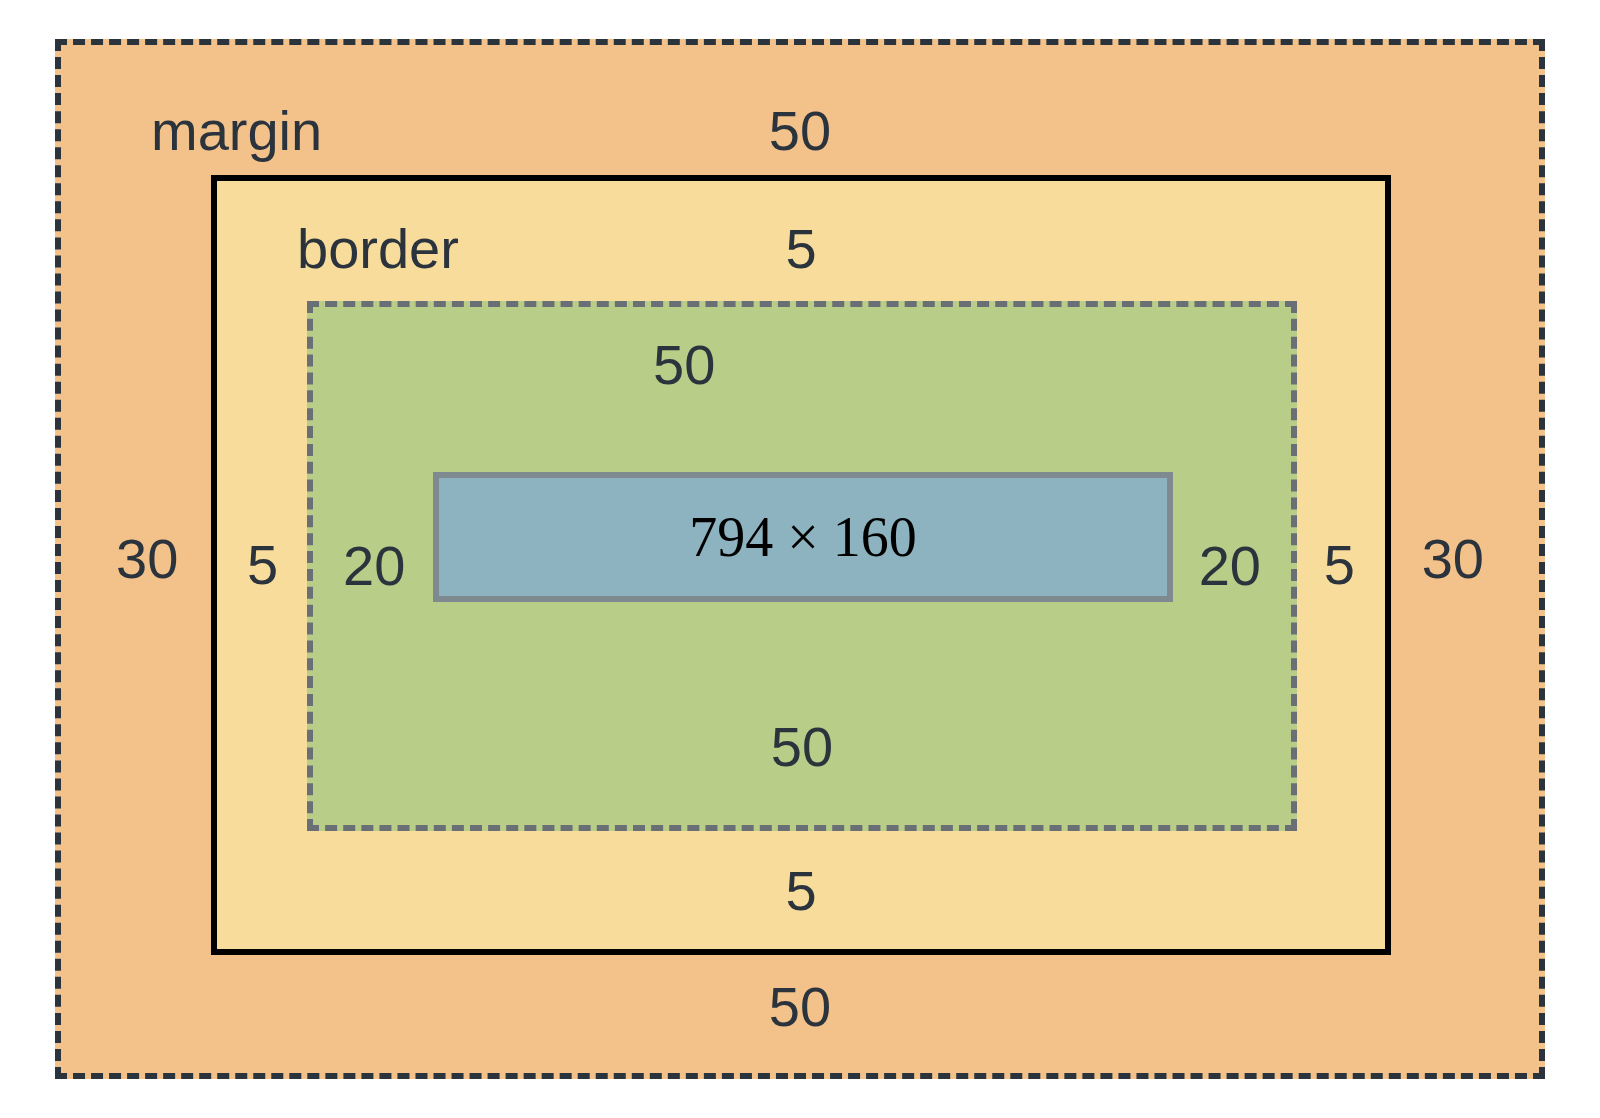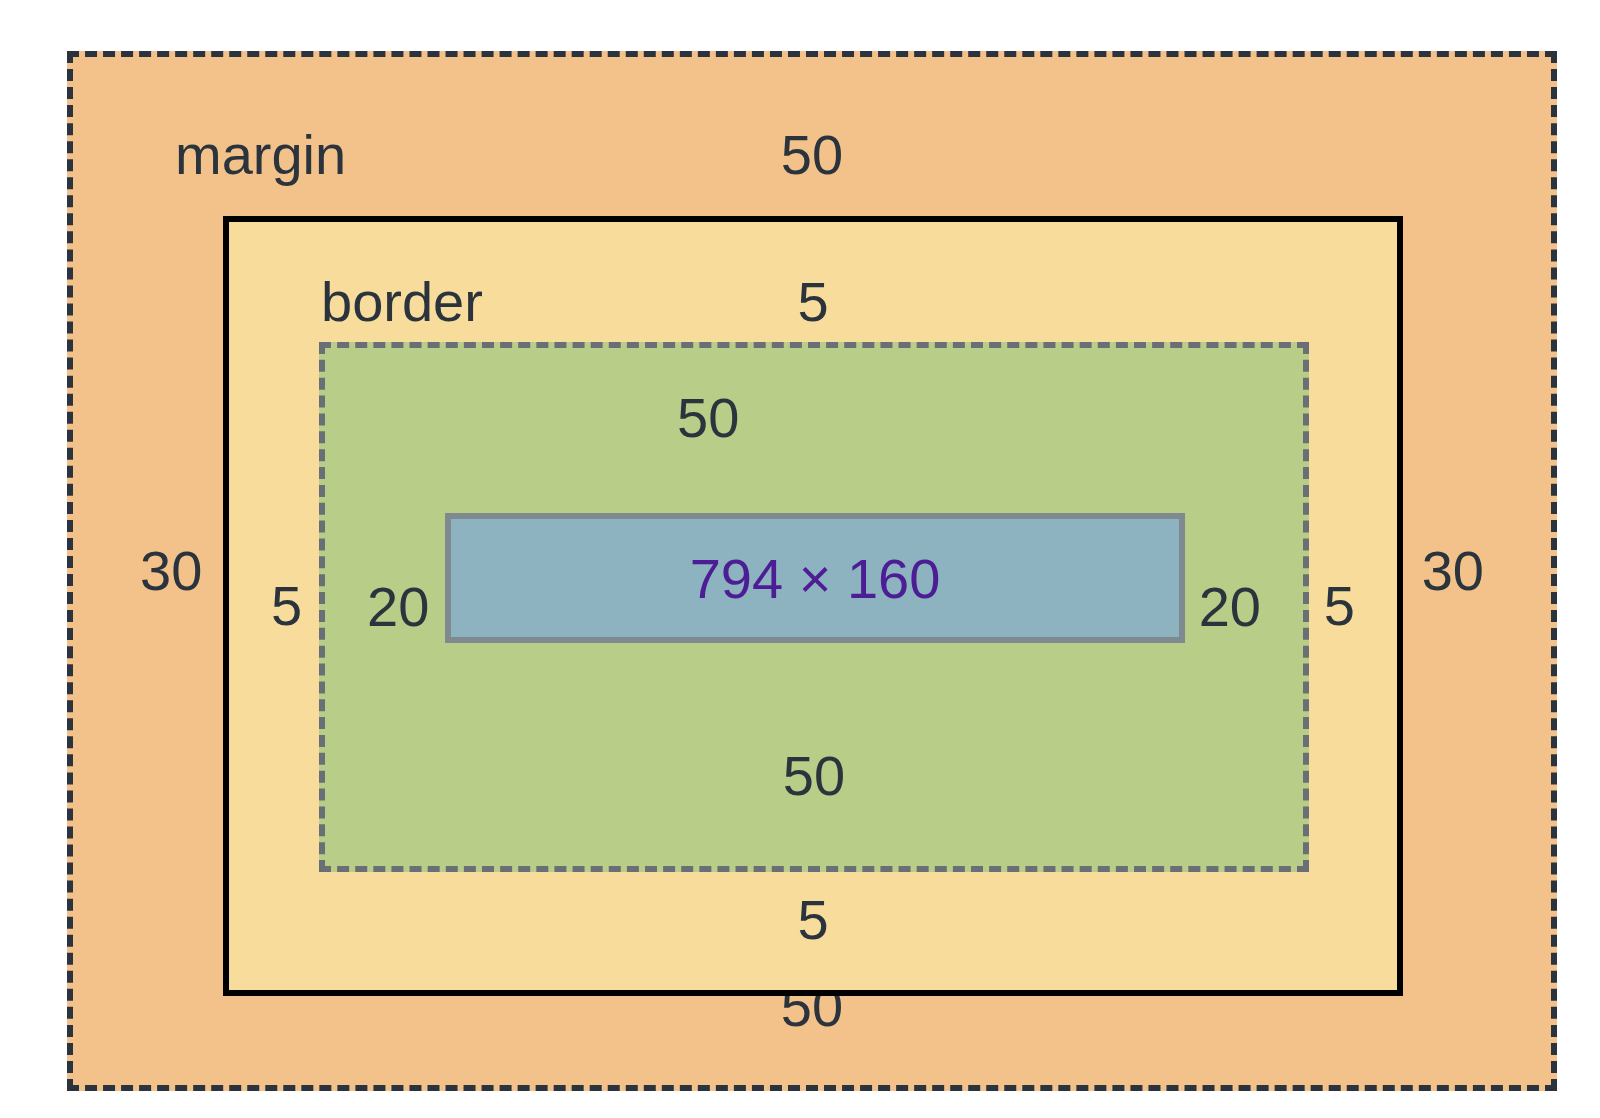--- a/index.html
+++ b/index.html
@@ -1,18 +1,18 @@
 <!DOCTYPE html>
 <html><head>
   <meta charset="utf-8">
   <style>
     * {
       box-sizing: border-box;
       margin: 0;
-      padding: 12px;
+      padding: 0;
     }
     body {
       width: 1600px;
       height: 1118px;
       font-family: "Helvetica Neue", Helvetica, Arial, sans-serif;
       background: #ffffff;
       display: flex;
       align-items: center;
       justify-content: center;
     }
@@ -35,21 +35,20 @@
     }
     
     .border-layer {
       position: absolute;
       left: 150px;
       top: 130px;
       width: 1180px;
       height: 780px;
       background: #f8dc9c;
       border: 6px solid #000000;
-      margin-top: 29px;
     }
     
     .padding-layer {
       position: absolute;
       left: 90px;
       top: 120px;
       width: 990px;
       height: 530px;
       background: #b8cd88;
       border: 6px dashed #6a6f76;
@@ -77,23 +76,24 @@
     .center-h {
       left: 50%;
       transform: translateX(-50%);
     }
     .center-v {
       top: 50%;
       transform: translateY(-50%);
       text-align: center;
     }
     .content-text {
-      color: #4c1d95;
+      color: #000000;
       font-size: 56px;
       text-align: center;
+      font-family: Liberation Serif, serif;
     }
   </style>
 </head>
 <body>
 
 <div class="stage">
 
   <div class="box margin-layer">
     <span class="label" style="left:90px; top:58px;">margin</span>
     <span class="label center-h" style="top:58px;">50</span>

